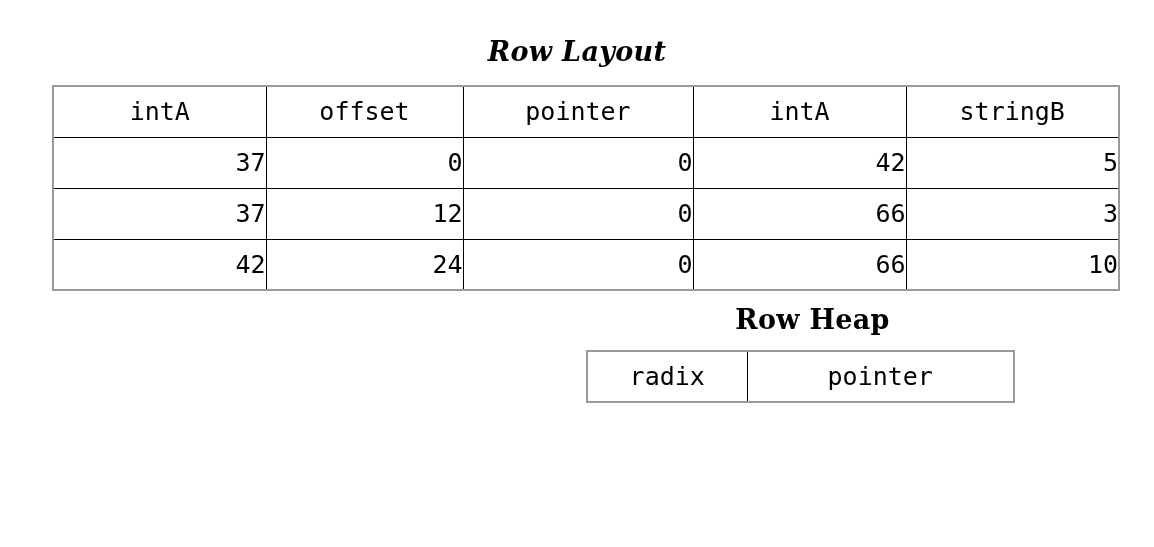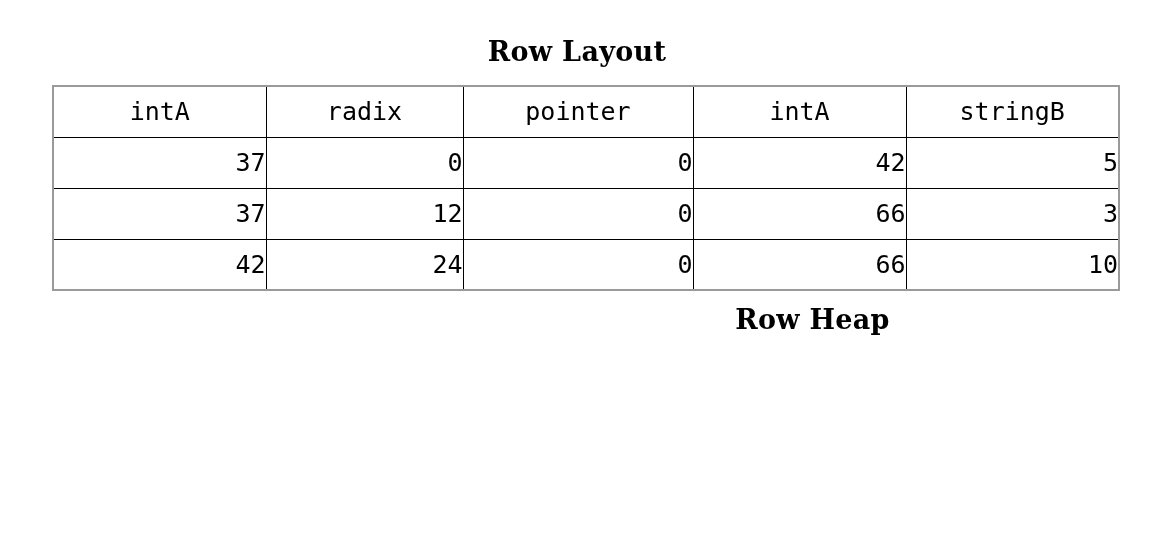--- a/index.html
+++ b/index.html
@@ -23,20 +23,21 @@
     color: #000000;
     text-align: center;
     white-space: nowrap;
     letter-spacing: 0.3px;
   }
 
   #row-layout-title {
     left: 0;
     width: 1154px;
     top: 36px;
+    font-style: italic;
   }
 
   #row-heap-title {
     left: 599px;
     width: 427px;
     top: 304px;
   }
 
   table.grid {
     position: absolute;
@@ -101,21 +102,21 @@
   <colgroup>
     <col style="width:213px">
     <col style="width:197px">
     <col style="width:230px">
     <col style="width:213px">
     <col style="width:213px">
   </colgroup>
   <thead>
     <tr>
       <th>intA</th>
-      <th>radix</th>
+      <th>offset</th>
       <th>pointer</th>
       <th>intA</th>
       <th>stringB</th>
     </tr>
   </thead>
   <tbody>
     <tr>
       <td>37</td>
       <td>0</td>
       <td>0</td>
@@ -136,14 +137,18 @@
       <td>66</td>
       <td>10</td>
     </tr>
   </tbody>
 </table>
 
 <div class="section-title" id="row-heap-title">Row Heap</div>
 
 <table class="grid" id="row-heap-table">
   <tbody>
+    <tr>
+      <td style="width:160px">radix</td>
+      <td style="width:267px">pointer</td>
+    </tr>
   </tbody>
 </table>
 
 </body></html>

